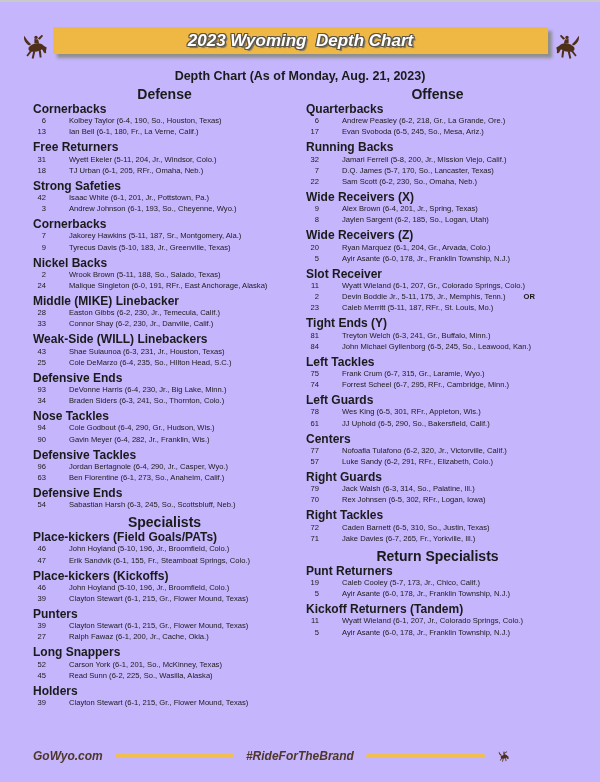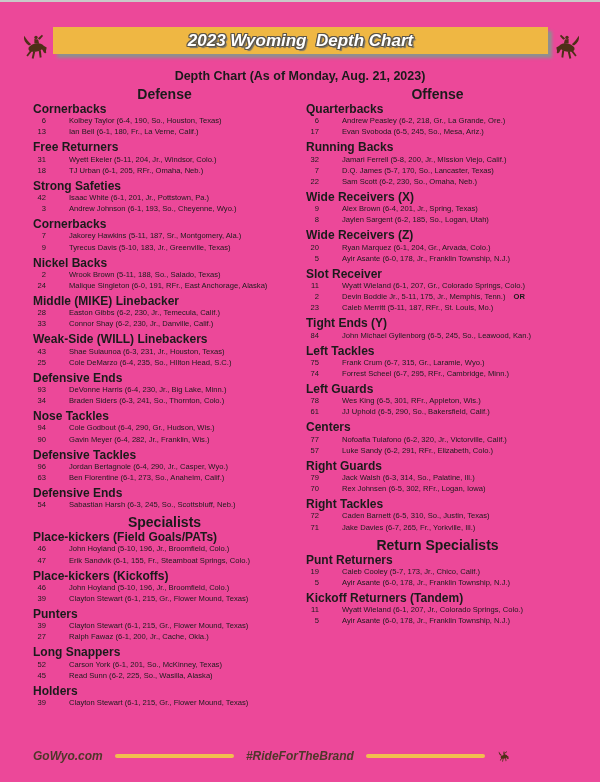--- a/index.html
+++ b/index.html
@@ -4,21 +4,21 @@
 <style>
   :root{
     --gold:#EFB743;
     --brown:#4E2F17;
     --footer-text:#4F372A;
     --ink:#1b1b1b;
   }
   *{margin:0;padding:0;box-sizing:border-box;}
   html,body{width:600px;height:782px;background:#ffffff;overflow:hidden;
     font-family:"Liberation Sans","DejaVu Sans",sans-serif;color:var(--ink);}
-  .page{position:relative;width:600px;height:782px;background:#ec4899;}
+  .page{position:relative;width:600px;height:782px;background:#c4b5fd;}
   .top-edge{position:absolute;top:0;left:0;width:600px;height:2px;background:#c9c9c9;}
 
   
   .banner{position:absolute;top:27px;left:53px;width:495px;height:27px;
     background:var(--gold);box-shadow:4px 4px 3px #8f8f8f;}
   .banner-title{width:100%;height:100%;text-align:center;line-height:27px;
     font-size:17px;font-weight:700;font-style:italic;color:#ffffff;white-space:pre;
     text-shadow:-1px -1px 0 #5d5648,1px -1px 0 #5d5648,-1px 1px 0 #5d5648,1px 1px 0 #5d5648,
       0 -1px 0 #5d5648,0 1px 0 #5d5648,-1px 0 0 #5d5648,1px 0 0 #5d5648,2px 2px 1px #6f6f6f;}
   .horse{position:absolute;color:var(--brown);}
@@ -33,21 +33,21 @@
   .col{position:absolute;top:87px;}
   .col-left{left:33px;width:263px;}
   .col-right{left:306px;width:263px;}
   .col-heading{font-size:14px;line-height:15px;font-weight:700;text-align:center;margin:0 0 2px;}
   .col-heading + .group{margin-top:0;}
   .group{margin-bottom:4.8px;}
   .group-title{font-size:12px;line-height:11.2px;font-weight:700;}
   .row{display:flex;font-size:7.6px;line-height:11.2px;}
   .row .no{width:13px;text-align:right;flex:none;}
   .row .info{margin-left:23px;white-space:nowrap;}
-  .row .suffix{margin-left:8px;font-weight:700;}
+  .row .suffix{margin-left:18px;font-weight:700;}
 
   
   .footer{position:absolute;top:748px;left:33px;width:478px;height:16px;
     display:flex;align-items:center;gap:12px;}
   .footer-text{font-size:12px;font-weight:700;font-style:italic;color:var(--footer-text);
     white-space:nowrap;}
   .footer-bar{flex:1;height:4px;background:#F2BE4E;border-radius:2px;}
   .horse-footer{width:14px;height:17px;flex:none;color:var(--brown);}
   .horse-footer svg{width:100%;height:100%;display:block;fill:currentColor;}
 </style>
@@ -327,20 +327,24 @@
           <span class="suffix">OR</span>
         </div>
         <div class="row">
           <span class="no">23</span>
           <span class="info">Caleb Merritt (5-11, 187, RFr., St. Louis, Mo.)</span>
         </div>
       </div>
       <div class="group">
         <div class="group-title">Tight Ends (Y)</div>
         <div class="row">
+          <span class="no">81</span>
+          <span class="info">Treyton Welch (6-3, 241, Gr., Buffalo, Minn.)</span>
+        </div>
+        <div class="row">
           <span class="no">84</span>
           <span class="info">John Michael Gyllenborg (6-5, 245, So., Leawood, Kan.)</span>
         </div>
       </div>
       <div class="group">
         <div class="group-title">Left Tackles</div>
         <div class="row">
           <span class="no">75</span>
           <span class="info">Frank Crum (6-7, 315, Gr., Laramie, Wyo.)</span>
         </div>

